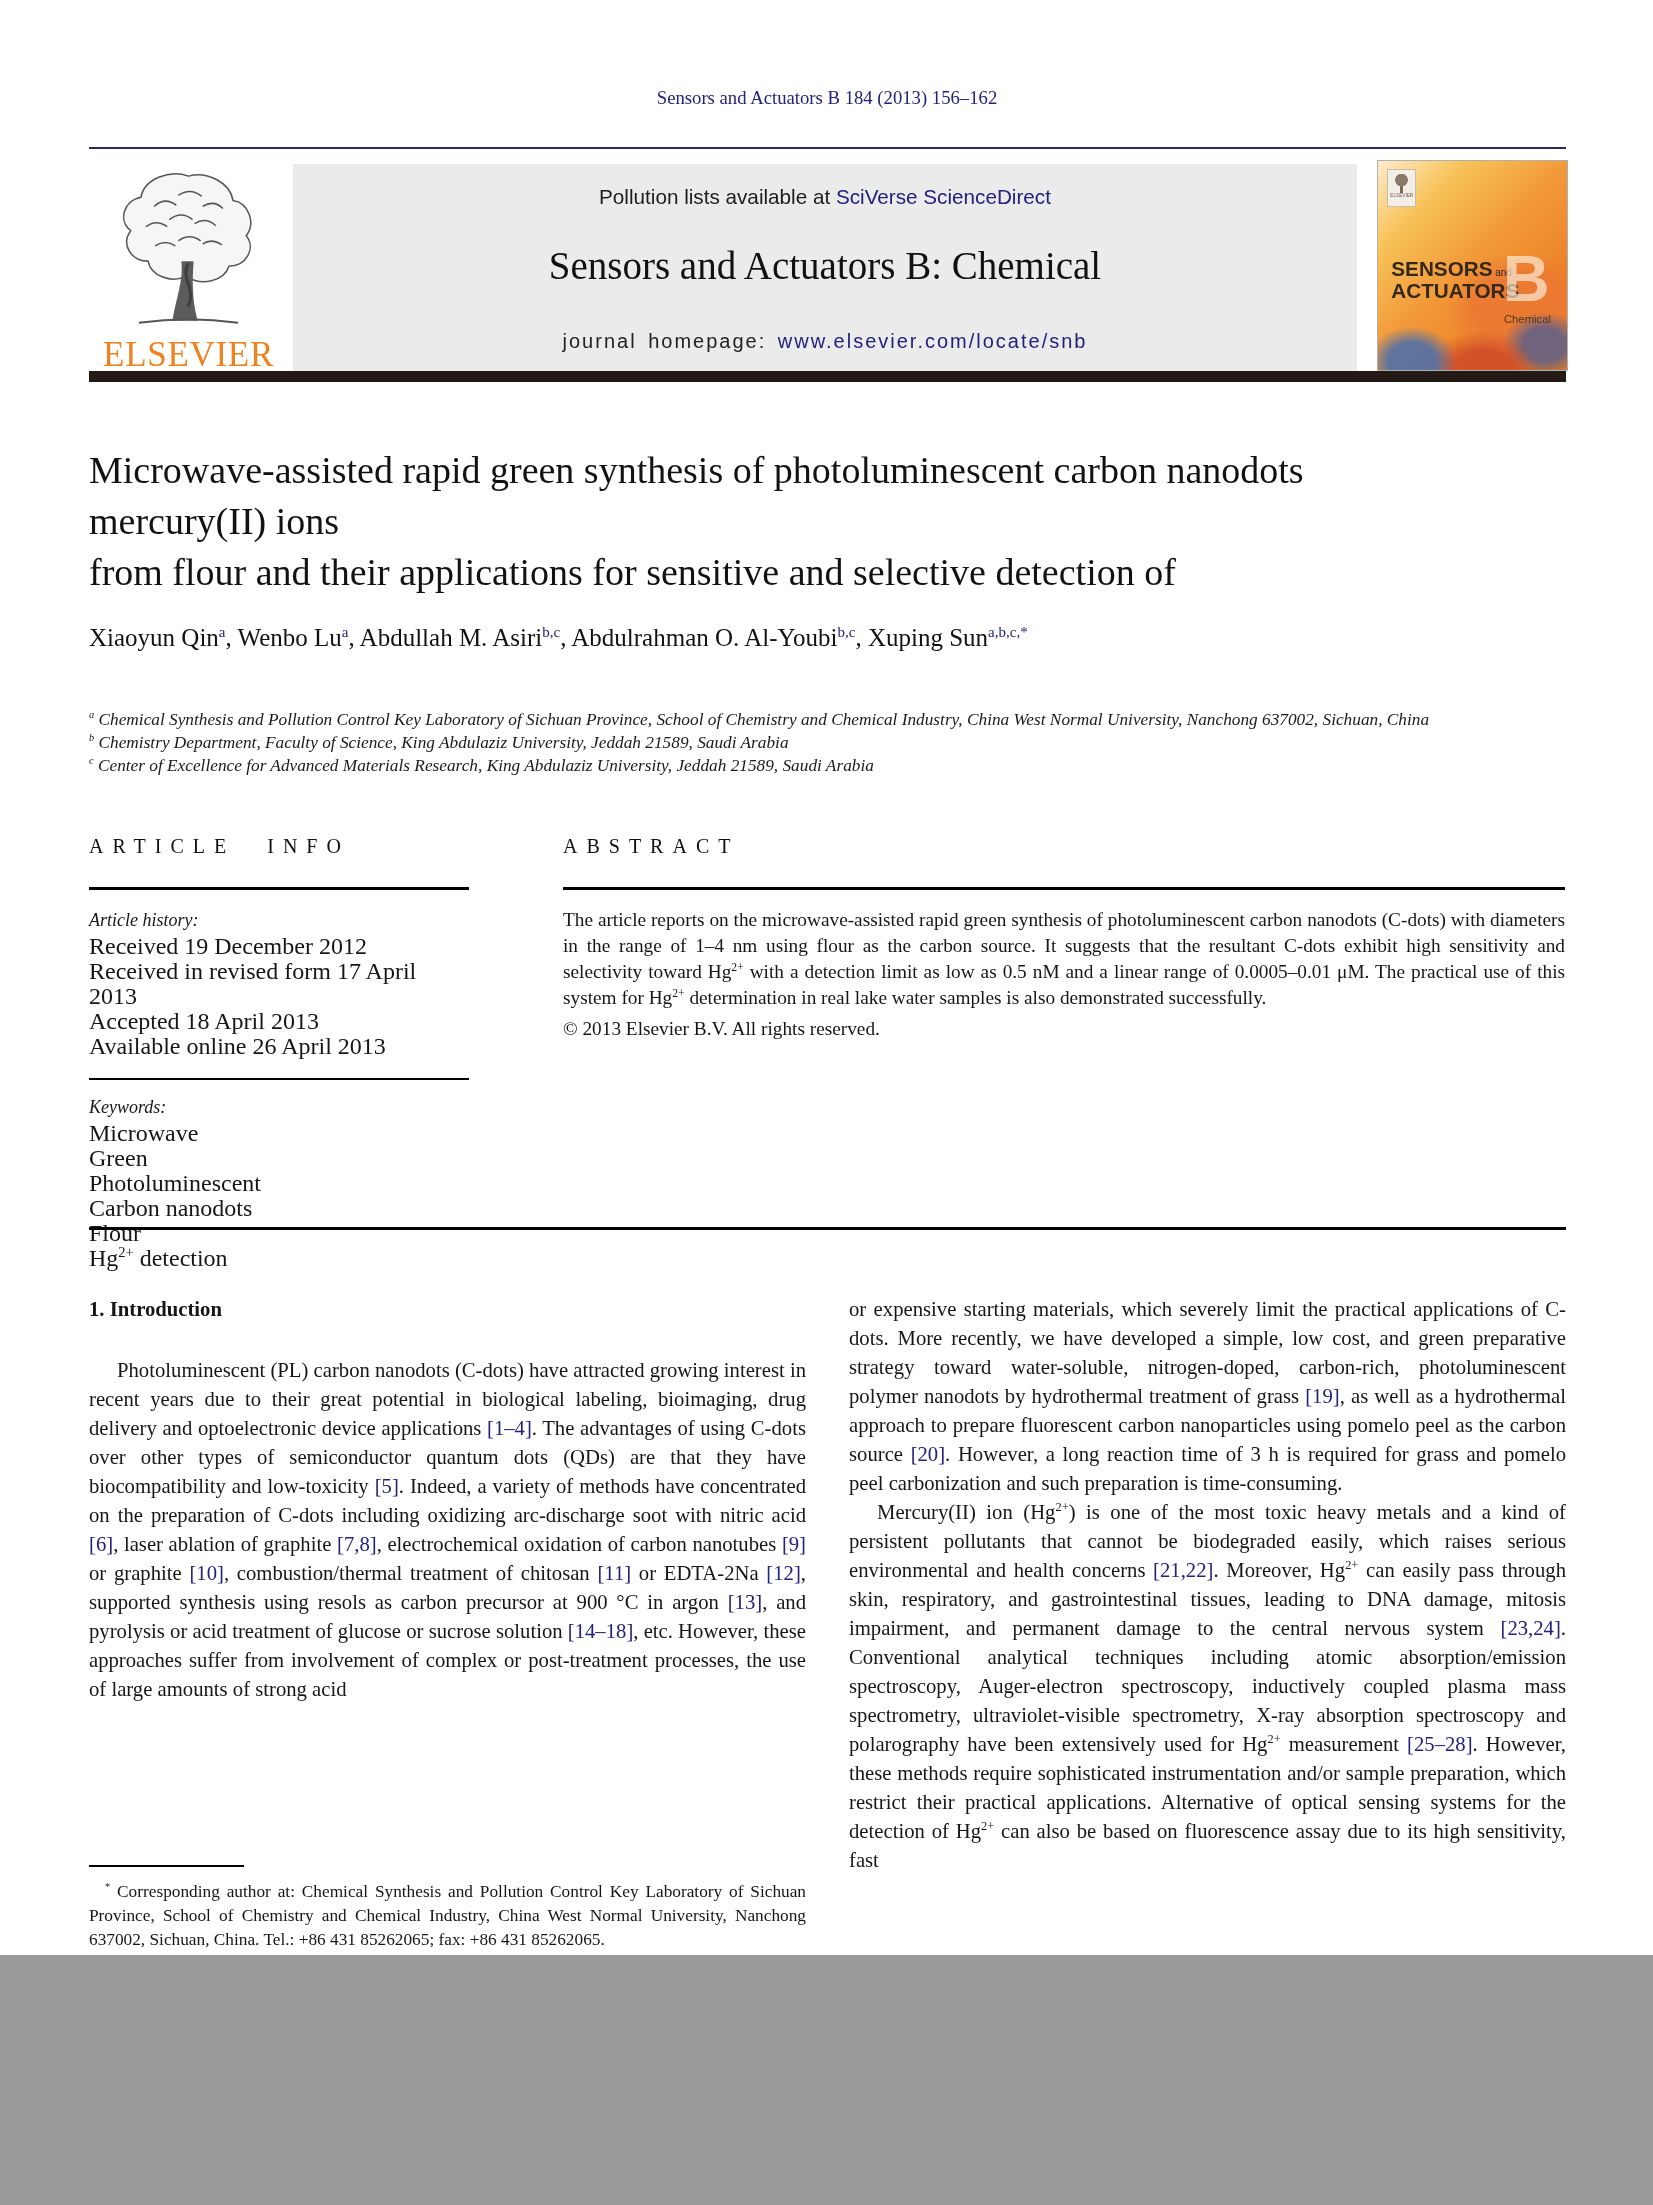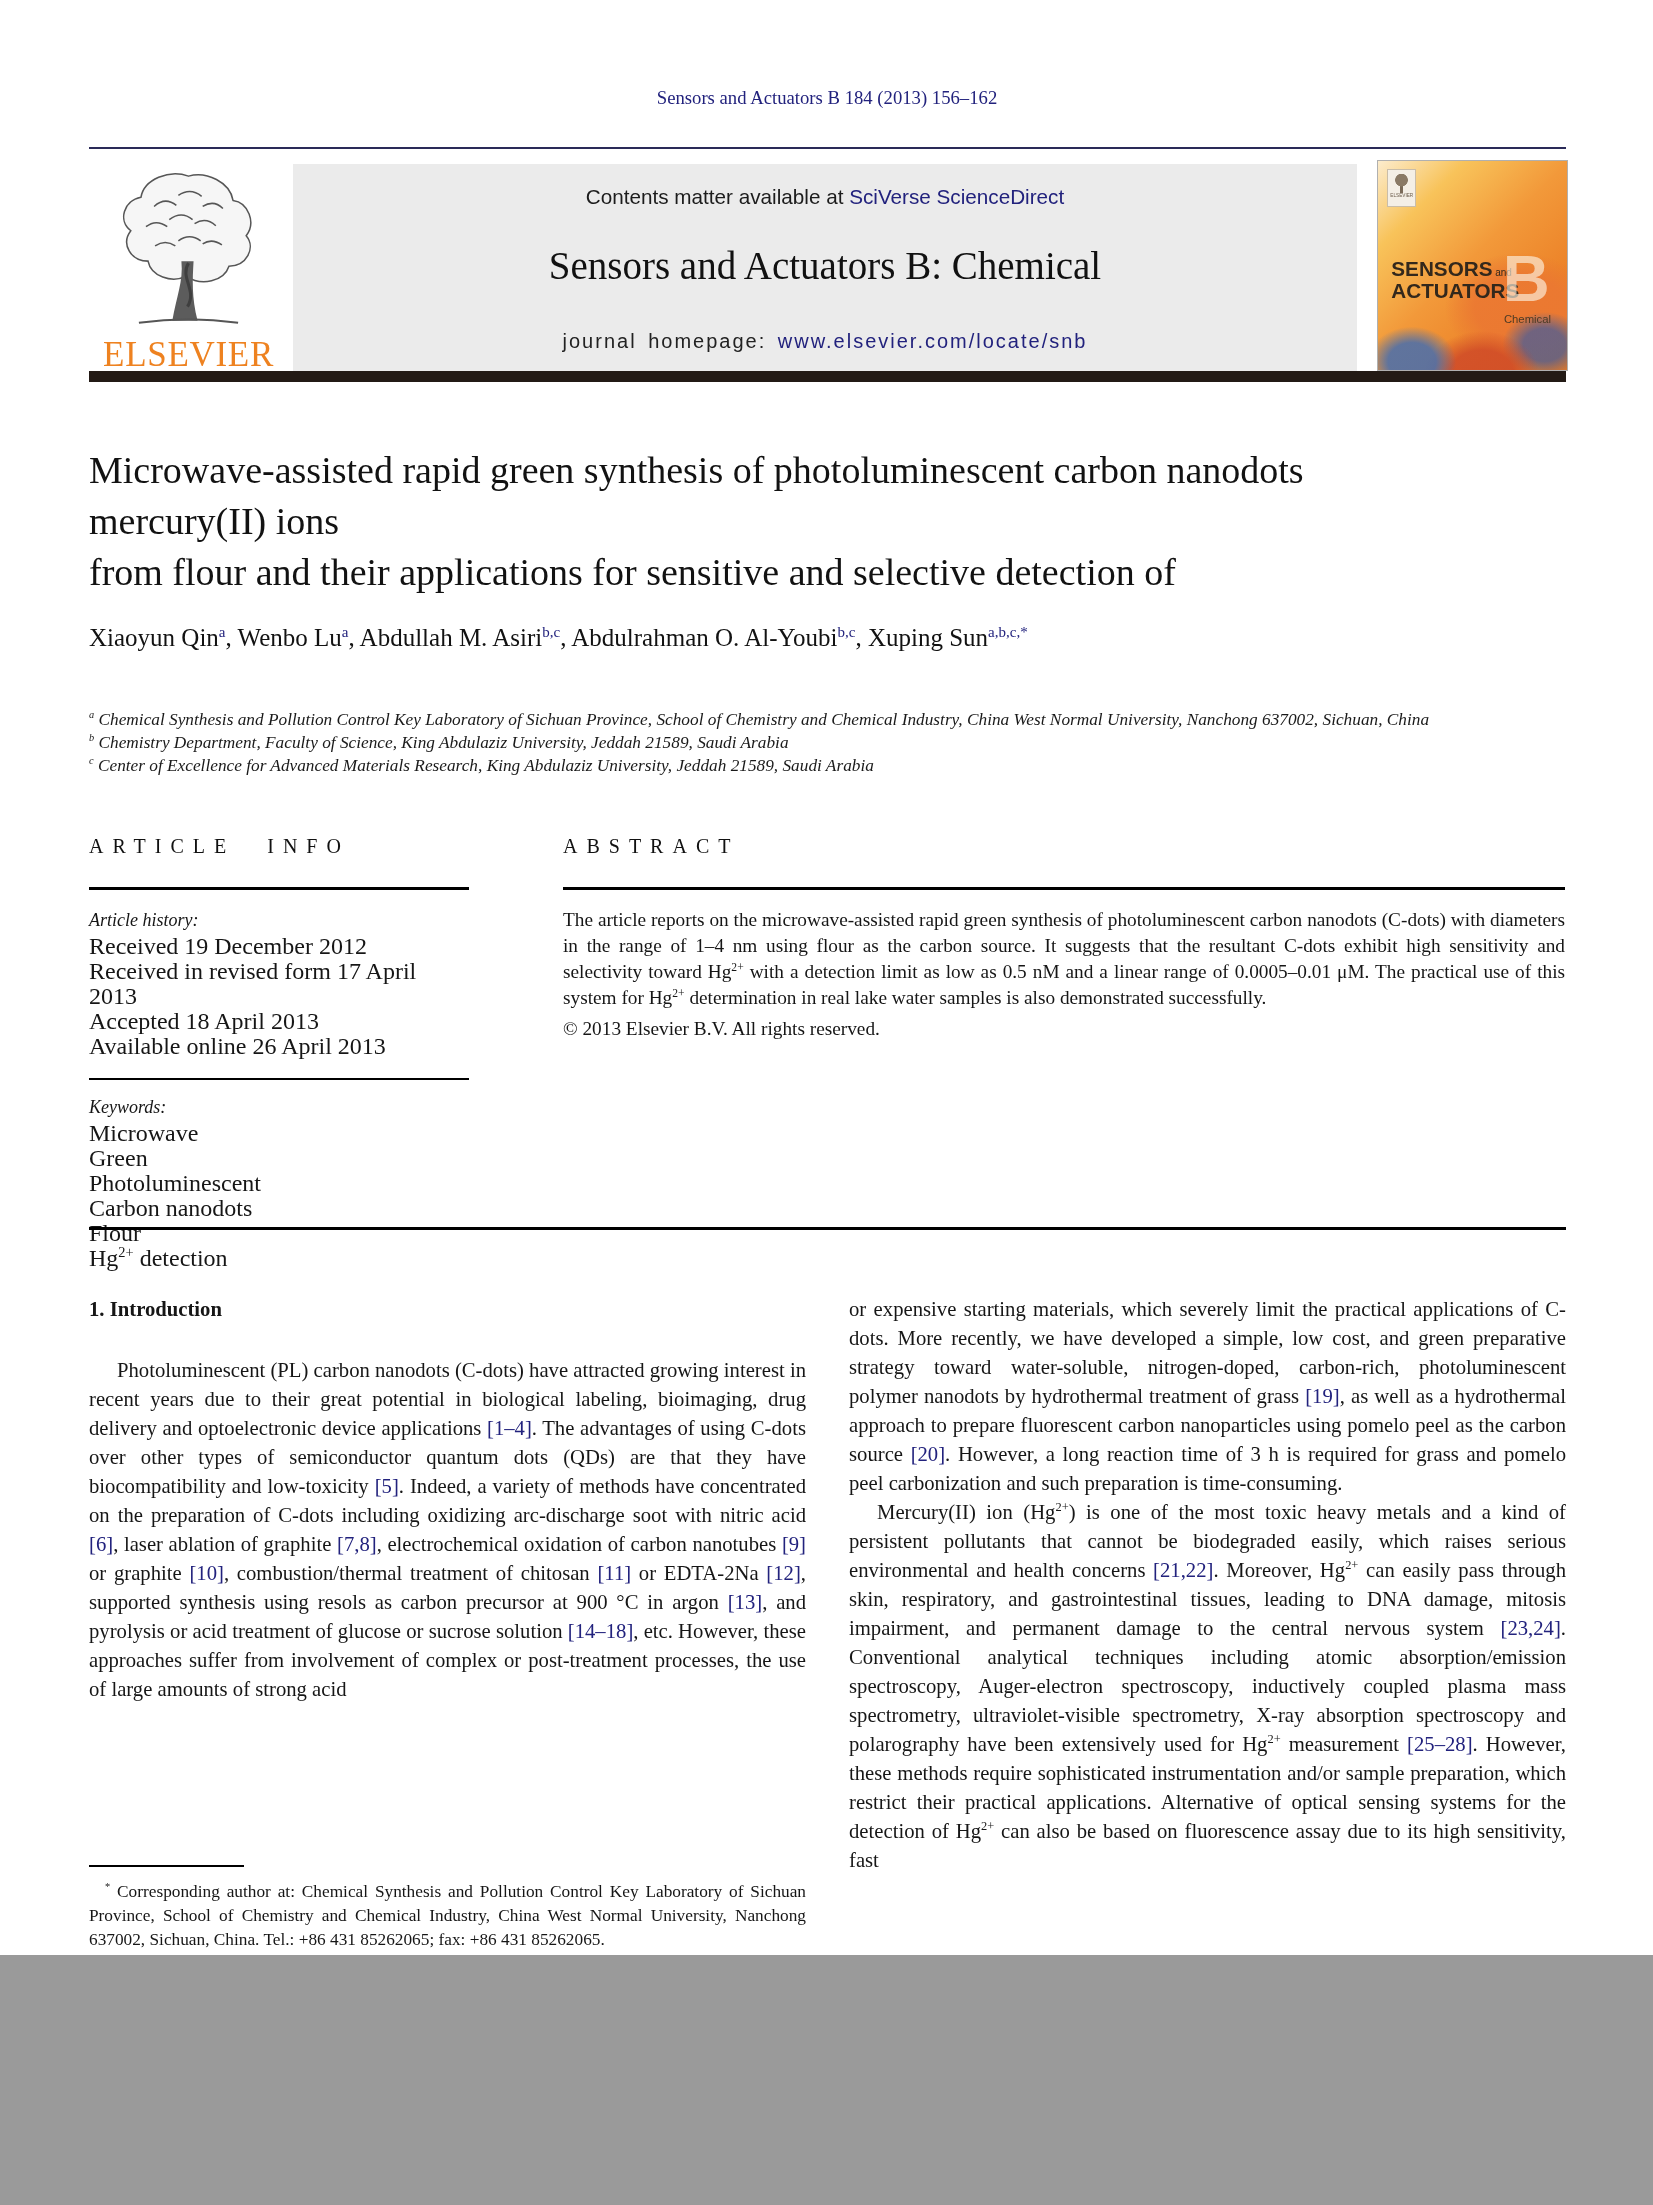--- a/index.html
+++ b/index.html
@@ -110,21 +110,21 @@
         <path d="M136,186 C140,226 126,256 118,304 L168,304 C156,256 158,222 160,186 Z" fill="#5c5c5c"></path>
         <path d="M150,190 C132,218 168,244 148,276" stroke="#3f3f3f" stroke-width="6" fill="none"></path>
         <path d="M52,308 Q150,294 248,308" stroke="#565656" stroke-width="4" fill="none"></path>
       </svg>
     </span>
     <div class="elsevier-word">ELSEVIER</div>
   </div>
 
   <div class="mast-box">
     <div class="contents-line sans">
-      <span>Contents matter available at </span><span class="link">SciVerse ScienceDirect</span>
+      <span>Pollution lists available at </span><span class="link">SciVerse ScienceDirect</span>
     </div>
     <div class="journal-title">Sensors and Actuators B: Chemical</div>
     <div class="homepage-line sans">
       <span>journal homepage: </span><span class="link">www.elsevier.com/locate/snb</span>
     </div>
   </div>
 
   <div class="cover">
     <div class="cover-mini">
       <div class="mini-tree"></div>

